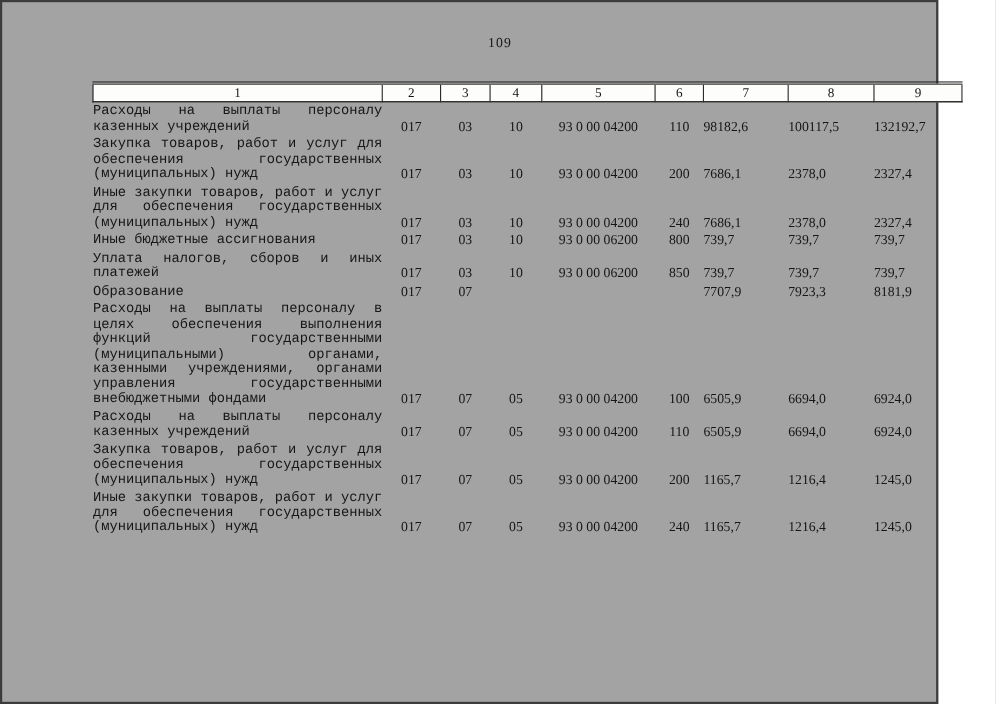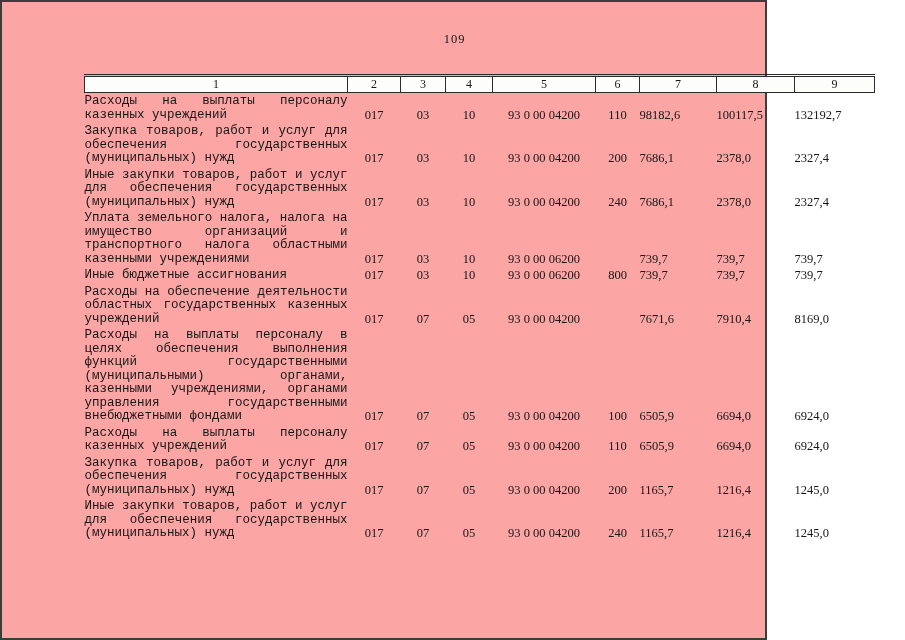--- a/index.html
+++ b/index.html
@@ -5,24 +5,24 @@
   html, body {
     margin: 0;
     padding: 0;
     width: 905px;
     height: 640px;
     overflow: hidden;
     background: #ffffff;
   }
   .scan-page {
     position: relative;
-    width: 767px;
+    width: 853px;
     height: 640px;
     box-sizing: border-box;
-    background: #fca5a5;
+    background: #a3a3a3;
     border: 2px solid #3c3c3c;
     font-family: "Liberation Serif", serif;
     color: #161616;
   }
   .page-number {
     position: absolute;
     top: 30px;
     left: 0;
     width: 905px;
     text-align: center;
@@ -126,51 +126,51 @@
         <td class="mid">017</td>
         <td class="mid">03</td>
         <td class="mid">10</td>
         <td class="mid">93 0 00 04200</td>
         <td class="mid">240</td>
         <td class="num">7686,1</td>
         <td class="num">2378,0</td>
         <td class="num">2327,4</td>
       </tr>
       <tr>
-        <td class="c1">Уплата земельного налога, налога на имущество организаций и транспортного налога областными казенными учреждениями</td>
-        <td class="mid">017</td>
-        <td class="mid">03</td>
-        <td class="mid">10</td>
-        <td class="mid">93 0 00 06200</td>
-        <td class="mid"></td>
-        <td class="num">739,7</td>
-        <td class="num">739,7</td>
-        <td class="num">739,7</td>
-      </tr>
-      <tr>
         <td class="c1">Иные бюджетные ассигнования</td>
         <td class="mid">017</td>
         <td class="mid">03</td>
         <td class="mid">10</td>
         <td class="mid">93 0 00 06200</td>
         <td class="mid">800</td>
         <td class="num">739,7</td>
         <td class="num">739,7</td>
         <td class="num">739,7</td>
       </tr>
       <tr>
-        <td class="c1">Расходы на обеспечение деятельности областных государственных казенных учреждений</td>
-        <td class="mid">017</td>
-        <td class="mid">07</td>
-        <td class="mid">05</td>
-        <td class="mid">93 0 00 04200</td>
+        <td class="c1">Уплата налогов, сборов и иных платежей</td>
+        <td class="mid">017</td>
+        <td class="mid">03</td>
+        <td class="mid">10</td>
+        <td class="mid">93 0 00 06200</td>
+        <td class="mid">850</td>
+        <td class="num">739,7</td>
+        <td class="num">739,7</td>
+        <td class="num">739,7</td>
+      </tr>
+      <tr>
+        <td class="c1">Образование</td>
+        <td class="mid">017</td>
+        <td class="mid">07</td>
         <td class="mid"></td>
-        <td class="num">7671,6</td>
-        <td class="num">7910,4</td>
-        <td class="num">8169,0</td>
+        <td class="mid"></td>
+        <td class="mid"></td>
+        <td class="num">7707,9</td>
+        <td class="num">7923,3</td>
+        <td class="num">8181,9</td>
       </tr>
       <tr>
         <td class="c1">Расходы на выплаты персоналу в целях обеспечения выполнения функций государственными (муниципальными) органами, казенными учреждениями, органами управления государственными внебюджетными фондами</td>
         <td class="mid">017</td>
         <td class="mid">07</td>
         <td class="mid">05</td>
         <td class="mid">93 0 00 04200</td>
         <td class="mid">100</td>
         <td class="num">6505,9</td>
         <td class="num">6694,0</td>

